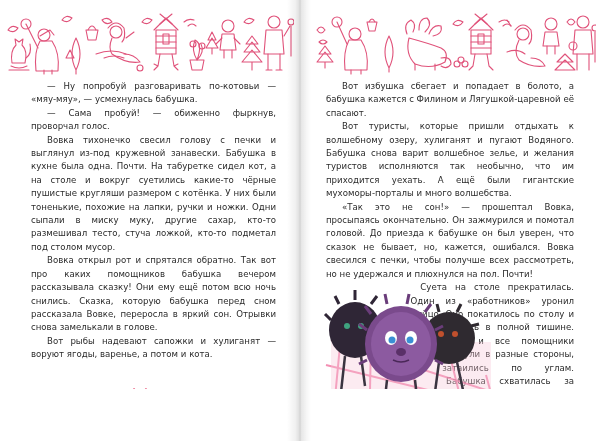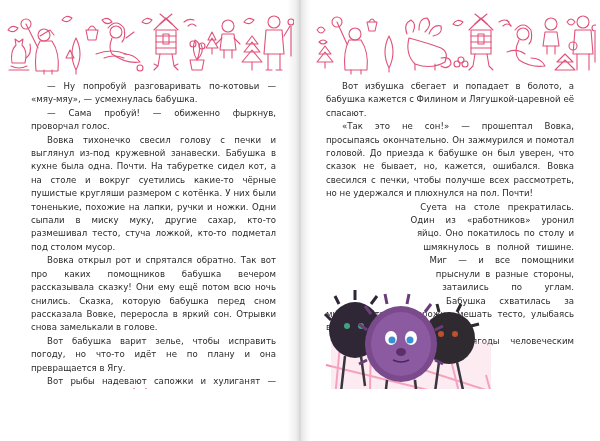--- a/index.html
+++ b/index.html
@@ -129,21 +129,20 @@
         <path d="M180 14 q4 -4 10 -2 M184 18 q4 -4 8 0"></path>
         <path d="M240 14 q4 -6 10 -2 q-4 6 -10 2 z"></path>
       </g>
     </svg>
 
     <div class="text-col">
       <p>— Ну попробуй разговаривать по-котовьи — «мяу-мяу», — усмехнулась бабушка.</p>
       <p>— Сама пробуй! — обиженно фыркнув, проворчал голос.</p>
       <p>Вовка тихонечко свесил голову с печки и выглянул из-под кружевной занавески. Бабушка в кухне была одна. Почти. На табуретке сидел кот, а на столе и вокруг суетились какие-то чёрные пушистые кругляши размером с котёнка. У них были тоненькие, похожие на лапки, ручки и ножки. Одни сыпали в миску муку, другие сахар, кто-то размешивал тесто, стуча ложкой, кто-то подметал под столом мусор.</p>
       <p>Вовка открыл рот и спрятался обратно. Так вот про каких помощников бабушка вечером рассказывала сказку! Они ему ещё потом всю ночь снились. Сказка, которую бабушка перед сном рассказала Вовке, переросла в яркий сон. Отрывки снова замелькали в голове.</p>
-      <p>Вот бабушка варит зелье, чтобы исправить погоду, но что-то идёт не по плану и она превращается в Ягу.</p>
       <p>Вот рыбы надевают сапожки и хулиганят — воруют ягоды, варенье, а потом и кота.</p>
     </div>
 
     <div class="folio">
       <svg width="100" height="42" viewBox="0 0 100 42">
         <g fill="#e5406a">
 
           <path d="M34 14 L50 2 L66 14 L62 14 L62 32 L38 32 L38 14 Z"></path>
           <path d="M44 0 l6 5 l6 -5 l2 2 l-8 6 l-8 -6 z"></path>
           <path d="M42 32 l-2 6 l-4 2 h6 l2 -3 M58 32 l2 6 l4 2 h-6 l-2 -3"></path>
@@ -249,20 +248,21 @@
           <path d="M264 22 h16 l2 24 h-20 z"></path>
           <path d="M266 46 v16 M278 46 v16"></path>
           <circle cx="284" cy="20" r="3"></circle>
           <path d="M284 24 v30"></path>
         </g>
       </g>
     </svg>
 
     <div class="text-col">
       <p>Вот избушка сбегает и попадает в болото, а бабушка кажется с Филином и Лягушкой-царевной её спасают.</p>
+      <p>Вот туристы, которые пришли отдыхать к волшебному озеру, хулиганят и пугают Водяного. Бабушка снова варит волшебное зелье, и желания туристов исполняются так необычно, что им приходится уехать. А ещё были гигантские мухоморы-порталы и много волшебства.</p>
       <p>«Так это не сон!» — прошептал Вовка, просыпаясь окончательно. Он зажмурился и помотал головой. До приезда к бабушке он был уверен, что сказок не бывает, но, кажется, ошибался. Вовка свесился с печки, чтобы получше всех рассмотреть, но не удержался и плюхнулся на пол. Почти!</p>
       <div class="wrap-float" style="margin-top:40px;"></div>
       <p>Суета на столе прекратилась. Один из «работников» уронил яйцо. Оно покатилось по столу и шмякнулось в полной тишине. Миг — и все помощники прыснули в разные стороны, затаились по углам. Бабушка схватилась за миску и стала судорожно мешать тесто, улыбаясь внуку деревянной улыбкой.</p>
       <p style="padding-left:60px;">— Мяу! — ягоды человеческим голосом Кот.</p>
     </div>
 
     <svg class="illustration" viewBox="0 0 200 161">
 
       <g stroke="#f06a9a" stroke-width="2" opacity="0.75" fill="none">
         <path d="M20 60 L175 110"></path>

